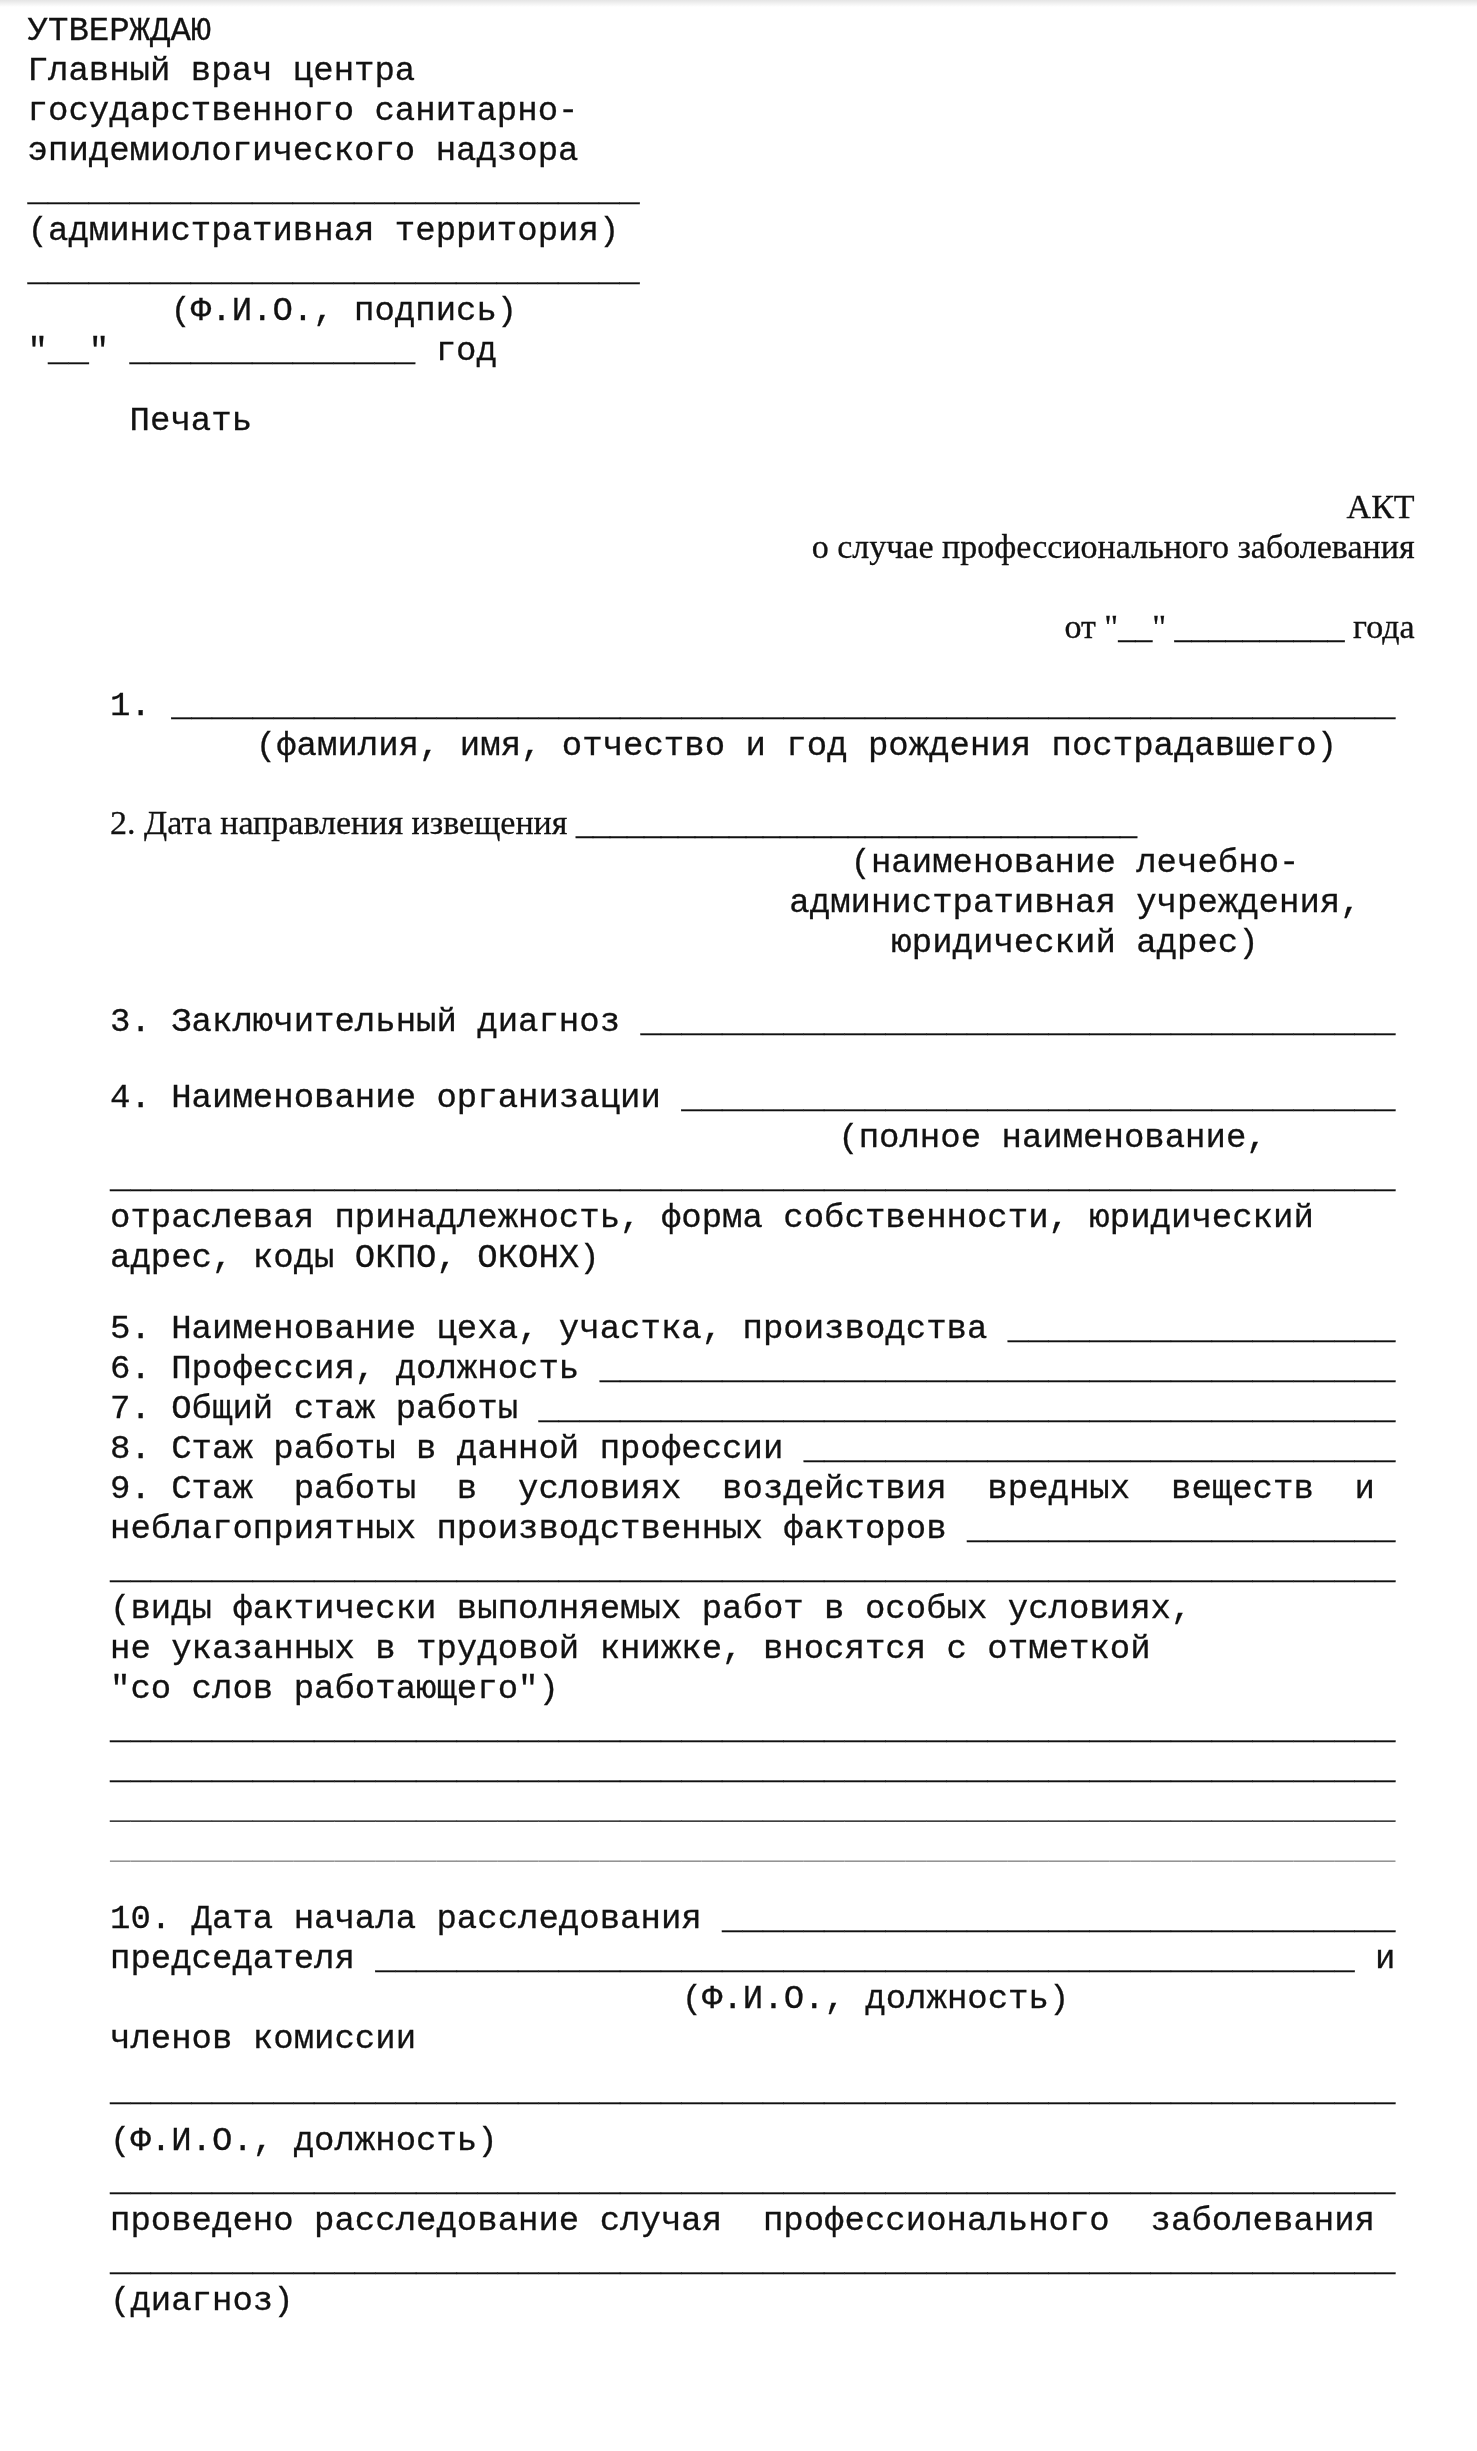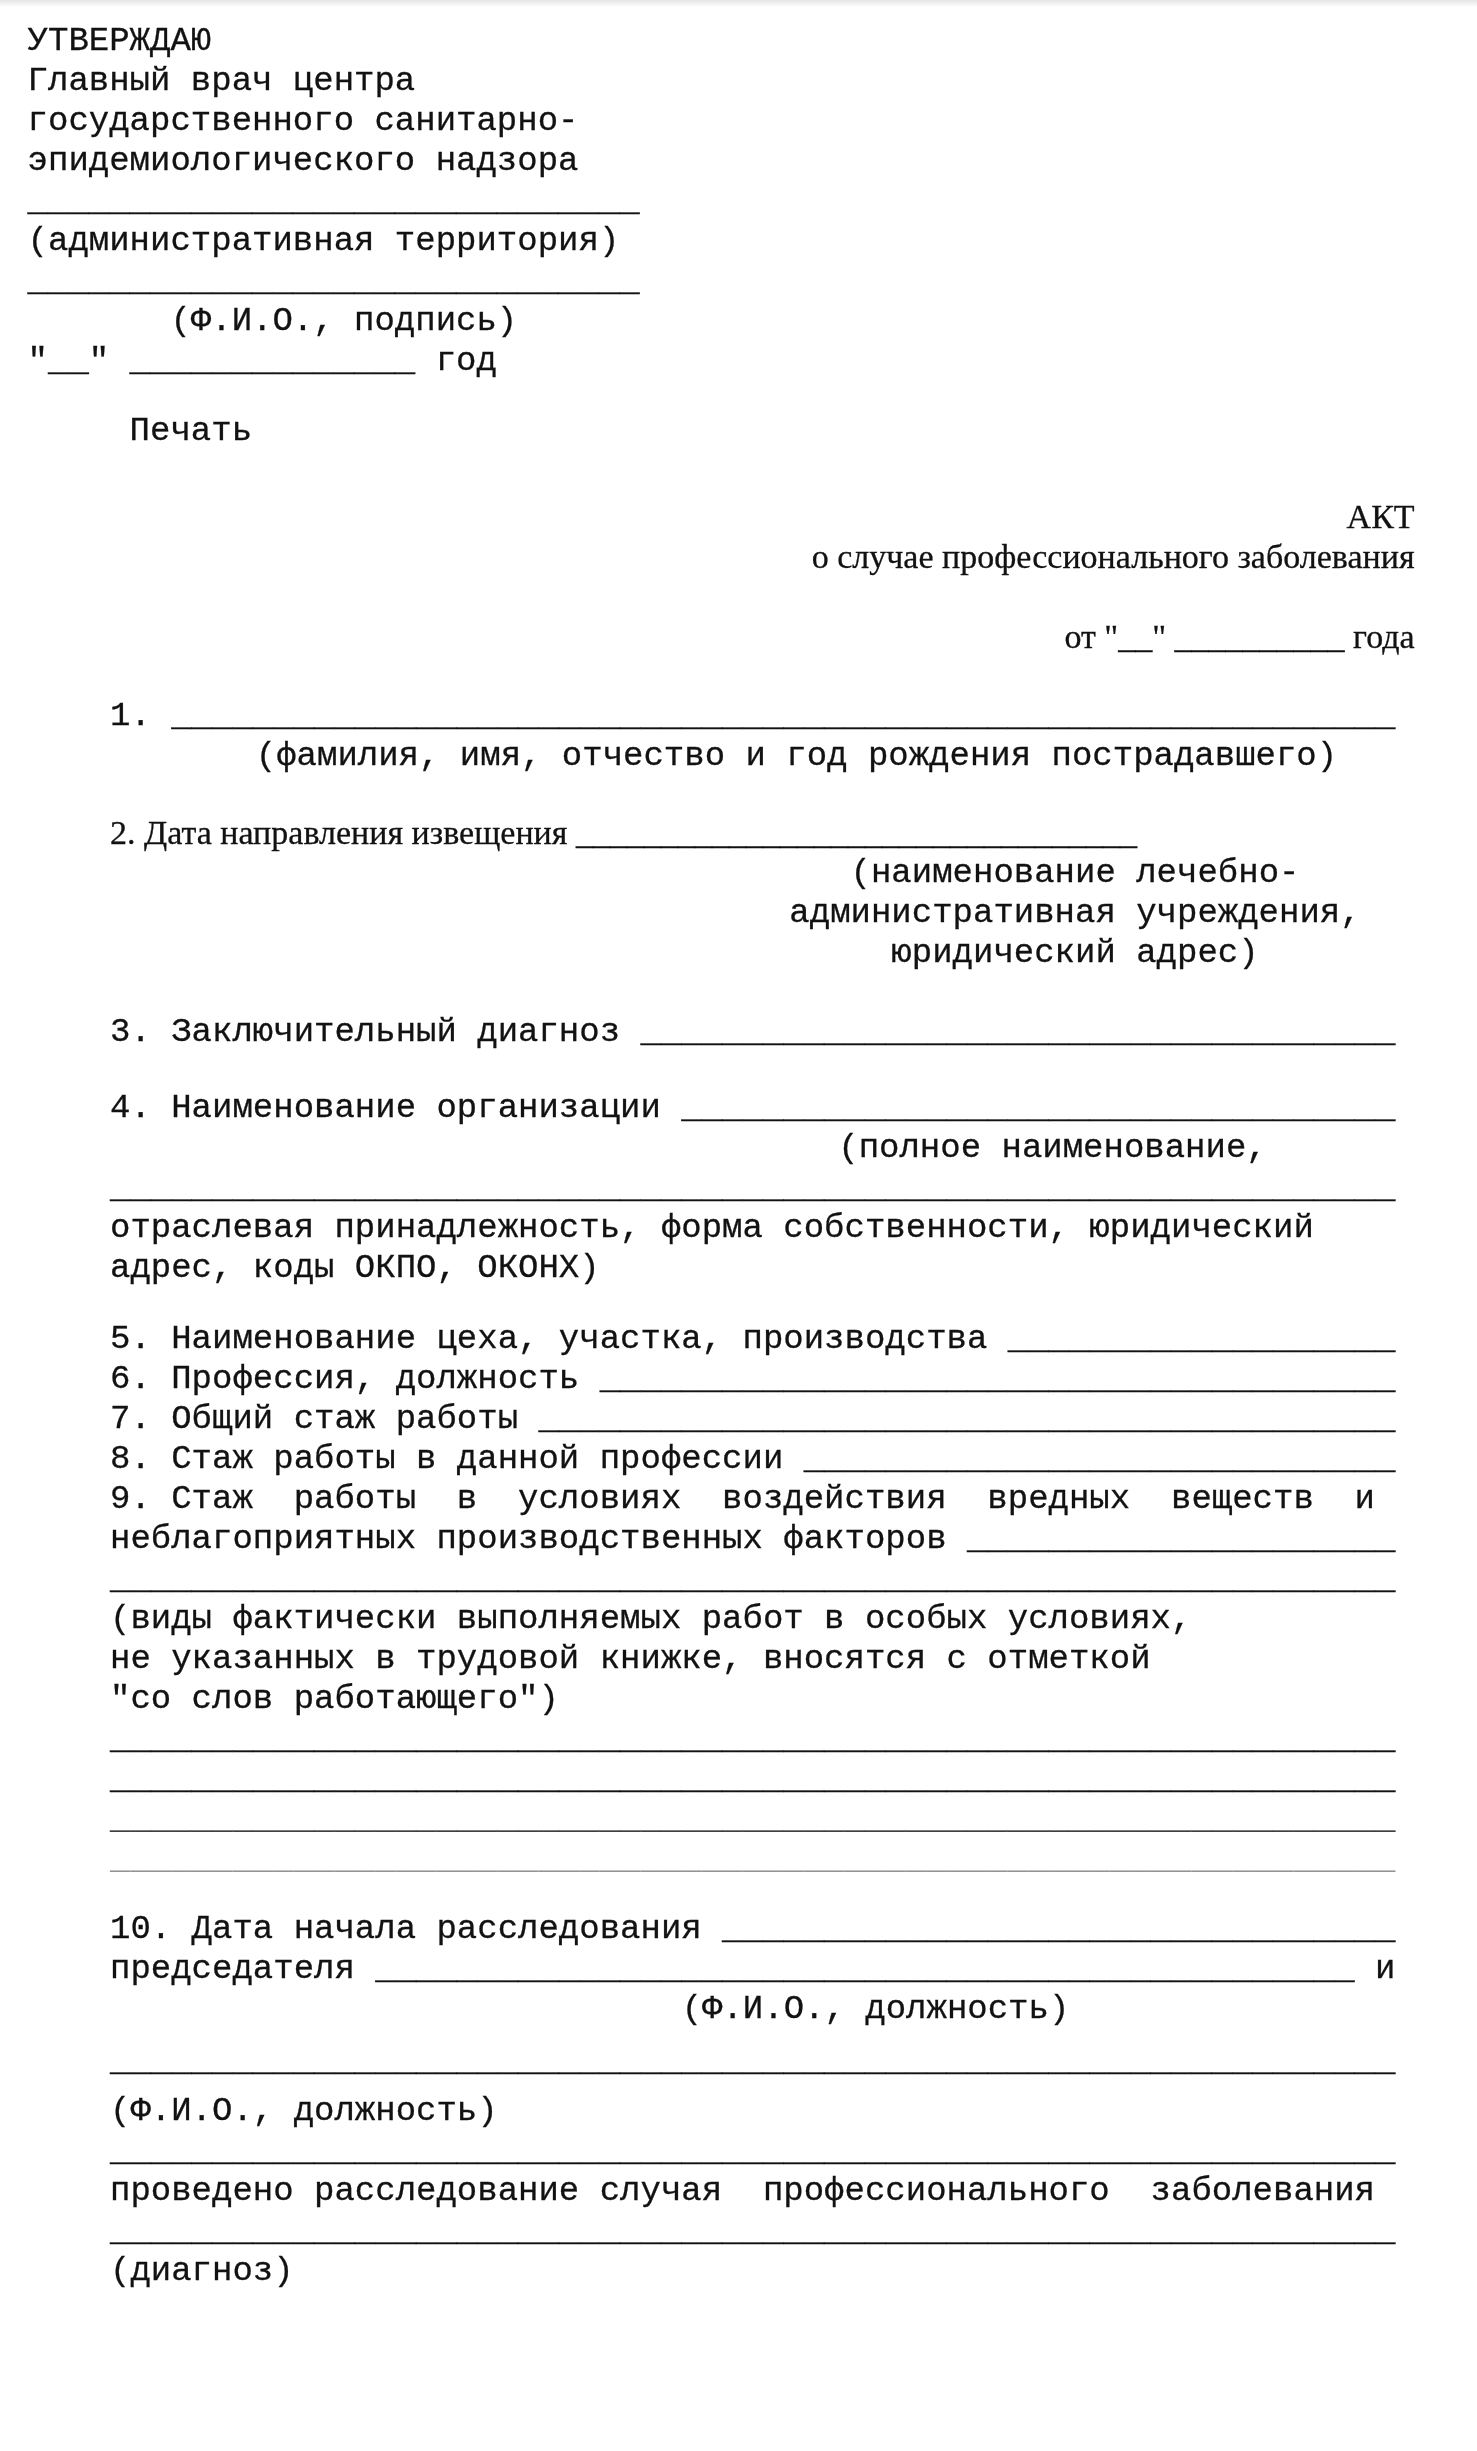--- a/index.html
+++ b/index.html
@@ -7,21 +7,21 @@
     padding: 0;
     background: #ffffff;
   }
   .page {
     position: relative;
     width: 1478px;
     height: 2452px;
     background: #ffffff;
     overflow: hidden;
     box-sizing: border-box;
-    padding-top: 21px;
+    padding-top: 11px;
     font-family: "Liberation Mono", "DejaVu Sans Mono", monospace;
     font-size: 34px;
     line-height: 40px;
     color: #121212;
     -webkit-text-stroke: 0.3px #121212;
   }
   .scan-edge {
     position: absolute;
     top: 0; left: 0;
     width: 100%; height: 6.9px;
@@ -102,20 +102,21 @@
   <div class="row center-col">(виды фактически выполняемых работ в особых условиях,</div>
   <div class="row center-col">не указанных в трудовой книжке, вносятся с отметкой</div>
   <div class="row center-col">"со слов работающего")</div>
   <div class="row m-item">_______________________________________________________________</div>
   <div class="row m-item">_______________________________________________________________</div>
   <div class="row m-item ln-dim">_______________________________________________________________</div>
   <div class="row m-item ln-light">_______________________________________________________________</div>
   <div class="row m-item g-i10">10. Дата начала расследования _________________________________</div>
   <div class="row m-item">председателя ________________________________________________ и</div>
   <div class="row cap-chair">(Ф.И.О., должность)</div>
+  <div class="row m-item">членов комиссии</div>
   <div class="row m-item g-mline">_______________________________________________________________</div>
   <div class="row center-col g-mcap">(Ф.И.О., должность)</div>
   <div class="row m-item">_______________________________________________________________</div>
   <div class="row m-item">проведено расследование случая  профессионального  заболевания</div>
   <div class="row m-item">_______________________________________________________________</div>
   <div class="row center-col">(диагноз)</div>
 </div>
 
 
 </body></html>

